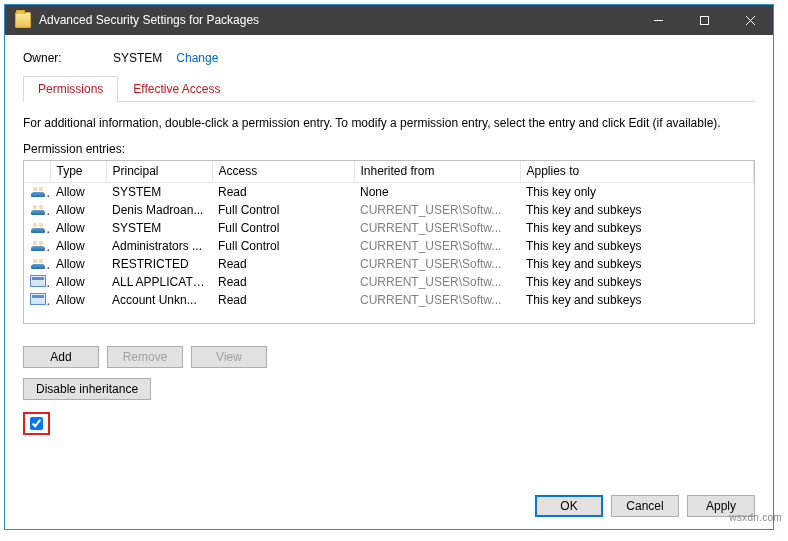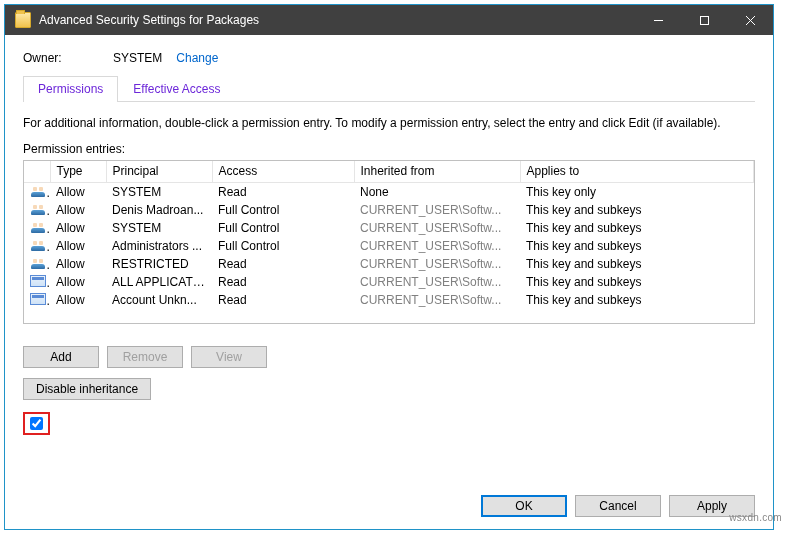--- a/index.html
+++ b/index.html
@@ -16,21 +16,21 @@
 .winbtn svg { width:11px; height:11px; stroke:#fff; stroke-width:1; fill:none; }
 
 .client { flex:1; padding: 16px 18px 12px 18px; display:flex; flex-direction:column; background:#fff; }
 
 .owner-row { display:flex; align-items:center; margin-bottom: 10px; }
 .owner-row .lbl { width: 90px; color:#000; }
 .owner-row .val { margin-right: 14px; color:#000; }
 .owner-row .change { color:#0066cc; cursor:pointer; }
 
 .tabs { display:flex; border-bottom:1px solid #d9d9d9; }
-.tab { padding: 5px 14px 6px 14px; border:1px solid transparent; border-bottom:none; color:#6d28d9; position:relative; top:1px; }
+.tab { padding: 5px 14px 6px 14px; border:1px solid transparent; border-bottom:none; color:#b91c1c; position:relative; top:1px; }
 .tab.active { border-color:#d9d9d9; background:#fff; }
 
 .infotext { margin: 14px 0 10px 0; color:#000; line-height:1.3; }
 .entries-label { margin-bottom:4px; }
 
 .table-wrap { border:1px solid #c0c0c0; height: 164px; overflow:hidden; background:#fff; }
 table { width:100%; border-collapse:collapse; table-layout:fixed; }
 th { text-align:left; font-weight:400; padding:3px 6px; border-right:1px solid #e5e5e5; border-bottom:1px solid #e5e5e5; background:#fff; height:22px; white-space:nowrap; overflow:hidden; }
 td { padding:1.5px 6px; white-space:nowrap; overflow:hidden; text-overflow:ellipsis; height:18px; }
 .icon-cell { width:26px; text-align:center; }
@@ -50,21 +50,21 @@
 .btn-row { display:flex; gap:8px; margin-top:22px; }
 .btn-row2 { margin-top:10px; }
 button.std { min-width:76px; height:22px; border:1px solid #adadad; background:#e1e1e1; padding:0 12px; color:#000; }
 button.std:disabled { color:#a0a0a0; }
 
 .replace-row { border:2.5px solid #e02020; padding:3px 5px; margin-top:12px; display:flex; align-items:center; gap:5px; width:fit-content; }
 .replace-row input { width:13px; height:13px; }
 .replace-row label { border:1px dotted #555; padding:0 1px; }
 
 .footer { margin-top:auto; padding-top:10px; border-top: none; display:flex; justify-content:flex-end; gap:8px; }
-.footer button { width:86px; height:22px; border:1px solid #adadad; background:#e1e1e1; }
+.footer button { width:68px; height:22px; border:1px solid #adadad; background:#e1e1e1; }
 .footer button.primary { border:1px solid #0078d7; box-shadow: inset 0 0 0 1px #0078d7; }
 
 .watermark { position:absolute; right:6px; bottom:18px; font-size:10px; color:#888; letter-spacing:0.3px;}
 </style>
 </head>
 <body>
 
 <div class="window">
 
   <div class="titlebar">

